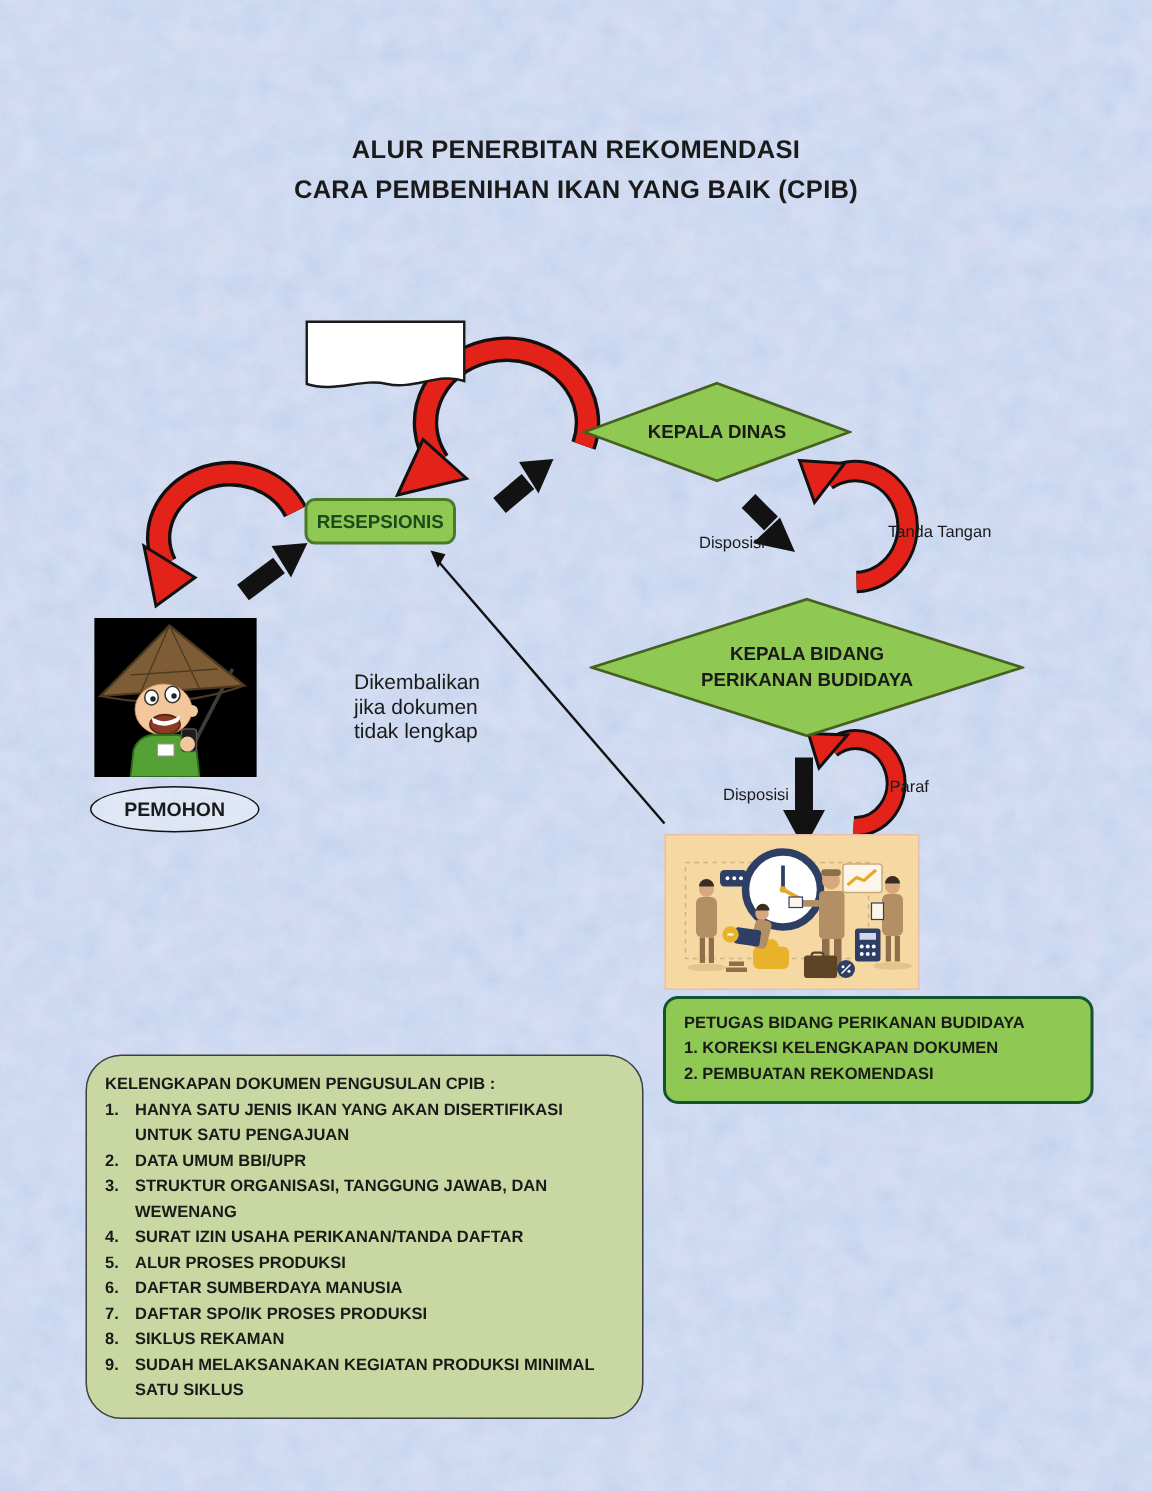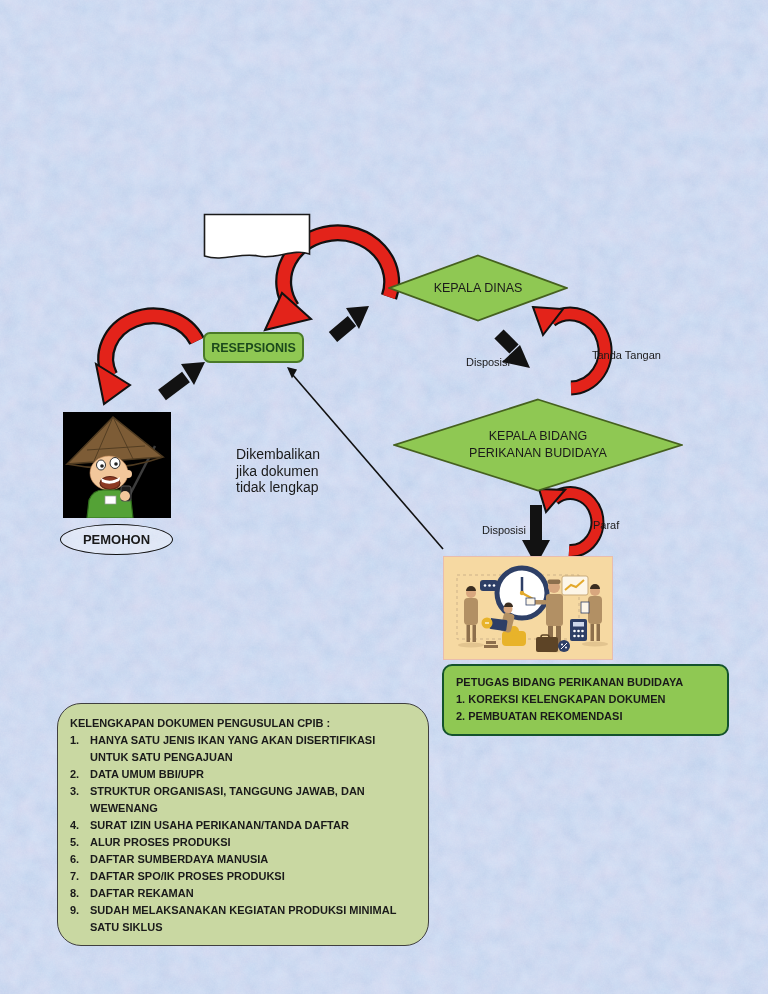--- a/index.html
+++ b/index.html
@@ -16,21 +16,21 @@
   #arrow-layer{position:absolute;inset:0;z-index:2;pointer-events:none;}
 
   .page-title{top:86px;left:0;width:768px;text-align:center;z-index:3;
     font-weight:700;font-size:17px;line-height:27px;letter-spacing:.2px;}
 
   .doc-shape{left:203px;top:213px;width:108px;height:52px;z-index:3;}
   .doc-shape .doc-text{position:absolute;left:10px;top:4px;font-size:12px;line-height:21px;}
 
   .diamond{z-index:3;}
   .diamond .dlabel{position:absolute;inset:0;display:flex;flex-direction:column;
-    align-items:center;justify-content:center;font-weight:400;font-size:12.5px;line-height:17px;text-align:center;}
+    align-items:center;justify-content:center;font-weight:700;font-size:12.5px;line-height:17px;text-align:center;}
   .diamond-kd{left:388px;top:254px;width:180px;height:68px;}
   .diamond-kb{left:393px;top:398px;width:290px;height:94px;}
 
   .resepsionis{left:203px;top:332px;width:101px;height:31px;z-index:3;
     background:var(--shape_green);border:2px solid #4a7a28;border-radius:7px;
     display:flex;align-items:center;justify-content:center;
     font-weight:700;font-size:12.5px;color:var(--resepsionis_text);box-sizing:border-box;}
 
   .pemohon-img{left:63px;top:412px;width:108px;height:106px;background:#000;z-index:3;}
   .pemohon-oval{left:60px;top:524px;width:113px;height:31px;z-index:3;border:1.6px solid #111;
@@ -79,20 +79,24 @@
         <feTurbulence type="fractalNoise" baseFrequency="0.65" numOctaves="2" seed="3"></feTurbulence>
         <feColorMatrix type="matrix" values="0 0 0 0 1  0 0 0 0 1  0 0 0 0 1  0 0 0 0.16 0"></feColorMatrix>
       </filter>
     </defs>
     <rect width="768" height="994" fill="var(--background)"></rect>
     <rect width="768" height="994" filter="url(#blobsPink)"></rect>
     <rect width="768" height="994" filter="url(#blobsBlue)"></rect>
     <rect width="768" height="994" filter="url(#grain)"></rect>
   </svg>
 
+  <div class="abs page-title">
+    <div>ALUR PENERBITAN REKOMENDASI</div>
+    <div>CARA PEMBENIHAN IKAN YANG BAIK (CPIB)</div>
+  </div>
 
   <svg id="arrow-layer" width="768" height="994" aria-hidden="true">
 
     <g>
       <path d="M 389,297 A 54,49 0 1 0 292,308" fill="none" stroke="#111" stroke-width="17"></path>
       <path d="M 389,297 A 54,49 0 1 0 292,308" fill="none" stroke="var(--arrow_red)" stroke-width="12.5"></path>
       <polygon points="265,330 282,293 311,319" fill="var(--arrow_red)" stroke="#111" stroke-width="2"></polygon>
     </g>
     <g>
       <path d="M 197,341 A 47,42 0 1 0 110,376" fill="none" stroke="#111" stroke-width="17"></path>
@@ -301,21 +305,21 @@
     <div class="cl-row">
       <span class="cl-num">6.</span>
       <span class="cl-txt">DAFTAR SUMBERDAYA MANUSIA</span>
     </div>
     <div class="cl-row">
       <span class="cl-num">7.</span>
       <span class="cl-txt">DAFTAR SPO/IK PROSES PRODUKSI</span>
     </div>
     <div class="cl-row">
       <span class="cl-num">8.</span>
-      <span class="cl-txt">DAFTAR REKAMAN</span>
+      <span class="cl-txt">SIKLUS REKAMAN</span>
     </div>
     <div class="cl-row">
       <span class="cl-num">9.</span>
       <span class="cl-txt">SUDAH MELAKSANAKAN KEGIATAN PRODUKSI MINIMAL SATU SIKLUS</span>
     </div>
   </div>
 
 </div>
 
 </body></html>

